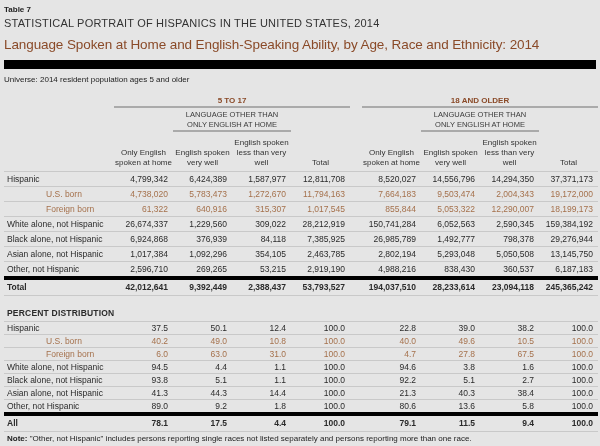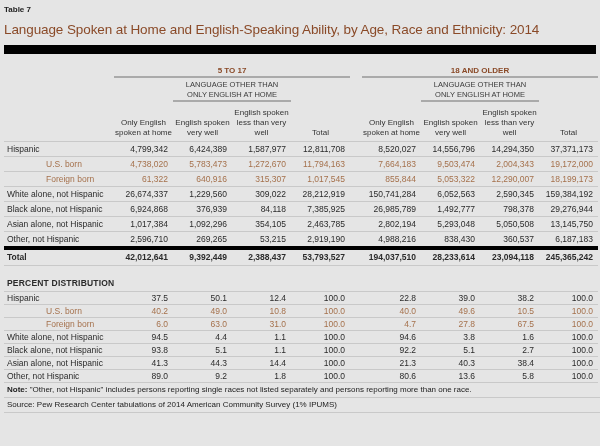--- a/index.html
+++ b/index.html
@@ -71,22 +71,24 @@
     padding:2px 0 3px 3px;white-space:nowrap;overflow:hidden;
   }
   .footnote b{font-weight:bold;}
 </style>
 </head>
 <body>
 
 <div class="page">
 
   <div class="table-label">Table 7</div>
+  <div class="report-title">STATISTICAL PORTRAIT OF HISPANICS IN THE UNITED STATES, 2014</div>
   <div class="main-title">Language Spoken at Home and English-Speaking Ability, by Age, Race and Ethnicity: 2014</div>
   <div class="black-bar"></div>
+  <div class="universe">Universe: 2014 resident population ages 5 and older</div>
 
   <table class="data">
     <colgroup>
       <col style="width:110px">
       <col style="width:59px">
         <col style="width:59px">
         <col style="width:59px">
         <col style="width:59px">
       <col style="width:12px">
       <col style="width:59px">
@@ -308,19 +310,31 @@
           <td class="num">89.0</td>
           <td class="num">9.2</td>
           <td class="num">1.8</td>
           <td class="num">100.0</td>
           <td></td>
           <td class="num">80.6</td>
           <td class="num">13.6</td>
           <td class="num">5.8</td>
           <td class="num">100.0</td>
         </tr>
+        <tr class="total">
+          <td class="rowlabel">All</td>
+          <td class="num">78.1</td>
+          <td class="num">17.5</td>
+          <td class="num">4.4</td>
+          <td class="num">100.0</td>
+          <td></td>
+          <td class="num">79.1</td>
+          <td class="num">11.5</td>
+          <td class="num">9.4</td>
+          <td class="num">100.0</td>
+        </tr>
       </tbody>
   </table>
 
   <div class="footnote"><b>Note:</b><span> "Other, not Hispanic" includes persons reporting single races not listed separately and persons reporting more than one race.</span></div>
   <div class="footnote">Source: Pew Research Center tabulations of 2014 American Community Survey (1% IPUMS)</div>
 
 </div>
 
 </body></html>

